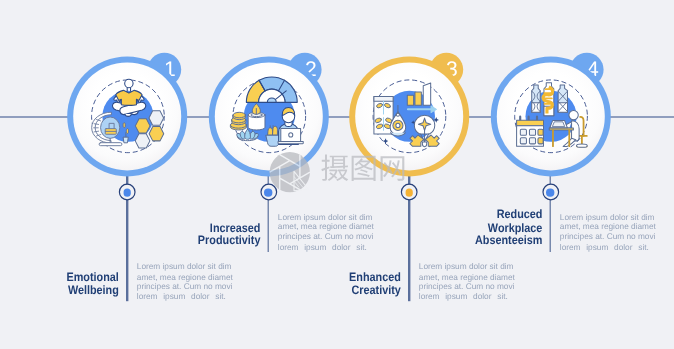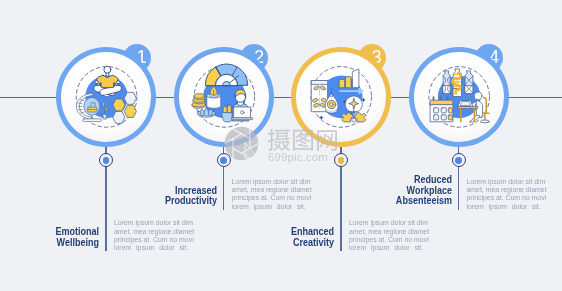--- a/index.html
+++ b/index.html
@@ -394,16 +394,15 @@
       <path d="M60 94 L60 48 L94 90 Z" fill="none" stroke="#eef0f3" stroke-width="2.6" stroke-linejoin="round"></path>
       <path d="M60 60 L81 86 M60 71 L72 86 M60 82 L63 86" stroke="#eef0f3" stroke-width="1.8" fill="none"></path>
     </svg>
     <svg class="wm-cjk" viewBox="0 0 3000 1000" width="72" height="24">
       <g transform="translate(0,870) scale(1,-1)" fill="#b9bbc0">
       <path transform="translate(0,0)" d="M159 840V659H47V589H159V376C111 359 67 345 33 335L55 261L159 302V9C159 -4 155 -7 143 -8C132 -8 97 -9 58 -8C68 -28 77 -59 79 -77C137 -77 174 -75 197 -63C220 -52 229 -31 229 9V330L319 367L308 426L229 399V589H320V659H229V840ZM788 739V673H469V739ZM337 429 346 369C464 373 624 381 788 390V345H856V394L954 399L956 453L856 449V739H945V796H324V739H401V431ZM788 624V555H469V624ZM788 508V446L469 433V508ZM307 182C344 157 385 128 423 98C374 43 317 0 258 -26C272 -38 290 -63 298 -79C361 -48 421 -2 473 57C501 34 526 11 544 -8L588 37C568 57 541 80 510 105C550 162 582 228 603 303L562 320L550 317H308V255H521C505 215 484 178 460 144C423 171 384 199 349 221ZM857 257C836 204 806 157 770 117C737 158 711 205 693 257ZM609 319V257H634C656 188 686 126 725 74C672 28 610 -5 547 -26C560 -39 576 -65 584 -80C649 -56 710 -21 764 27C808 -20 860 -56 921 -81C931 -62 951 -36 967 -23C907 -2 854 30 810 72C866 134 910 211 935 306L897 322L885 319Z"></path>
       <path transform="translate(1000,0)" d="M375 279C455 262 557 227 613 199L644 250C588 276 487 309 407 325ZM275 152C413 135 586 95 682 61L715 117C618 149 445 188 310 203ZM84 796V-80H156V-38H842V-80H917V796ZM156 29V728H842V29ZM414 708C364 626 278 548 192 497C208 487 234 464 245 452C275 472 306 496 337 523C367 491 404 461 444 434C359 394 263 364 174 346C187 332 203 303 210 285C308 308 413 345 508 396C591 351 686 317 781 296C790 314 809 340 823 353C735 369 647 396 569 432C644 481 707 538 749 606L706 631L695 628H436C451 647 465 666 477 686ZM378 563 385 570H644C608 531 560 496 506 465C455 494 411 527 378 563Z"></path>
       <path transform="translate(2000,0)" d="M194 536C239 481 288 416 333 352C295 245 242 155 172 88C188 79 218 57 230 46C291 110 340 191 379 285C411 238 438 194 457 157L506 206C482 249 447 303 407 360C435 443 456 534 472 632L403 640C392 565 377 494 358 428C319 480 279 532 240 578ZM483 535C529 480 577 415 620 350C580 240 526 148 452 80C469 71 498 49 511 38C575 103 625 184 664 280C699 224 728 171 747 127L799 171C776 224 738 290 693 358C720 440 740 531 755 630L687 638C676 564 662 494 644 428C608 479 570 529 532 574ZM88 780V-78H164V708H840V20C840 2 833 -3 814 -4C795 -5 729 -6 663 -3C674 -23 687 -57 692 -77C782 -78 837 -76 869 -64C902 -52 915 -28 915 20V780Z"></path>
       </g>
     </svg>
-    <div class="wm-url">699pic.com</div>
   </div>
 
 </div>
 
 </body></html>

